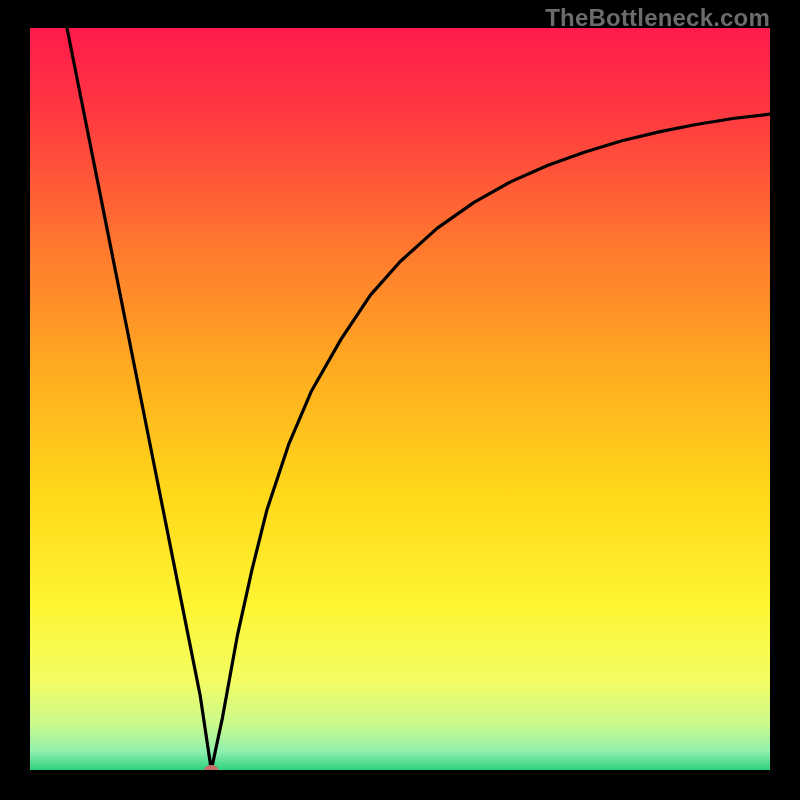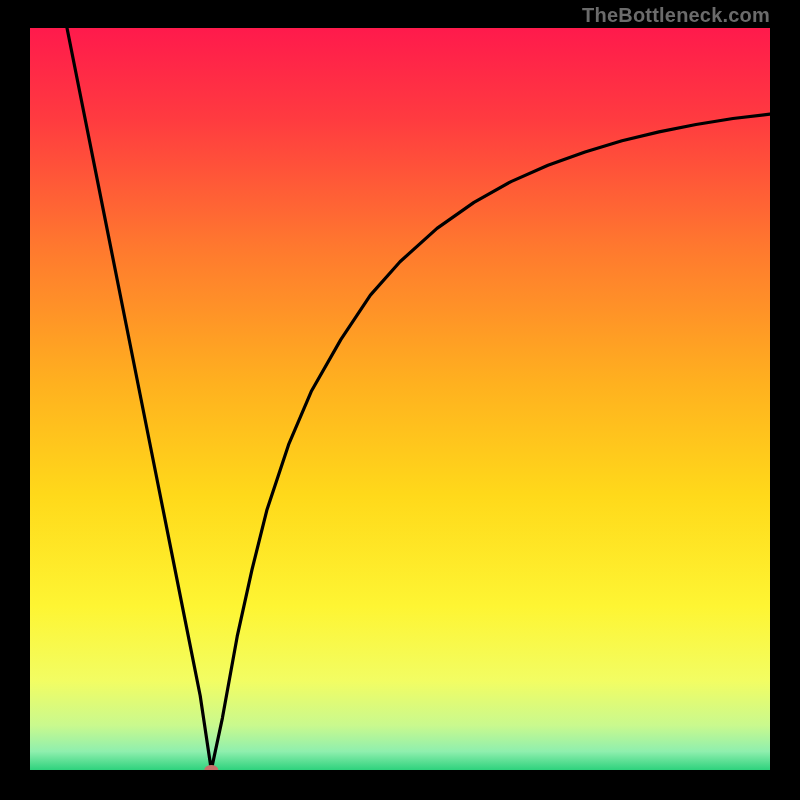--- a/index.html
+++ b/index.html
@@ -32,21 +32,21 @@
   }
   .curve-svg {
     position: absolute;
     inset: 0;
   }
   .watermark {
     position: absolute;
     top: 4px;
     right: 30px;
     font-family: Arial, Helvetica, sans-serif;
-    font-size: 20px;
+    font-size: 24px;
     font-weight: 600;
     color: #6b6b6b;
     letter-spacing: 0.2px;
     white-space: nowrap;
   }
 </style>
 </head>
 <body>
 
 <div class="frame">

